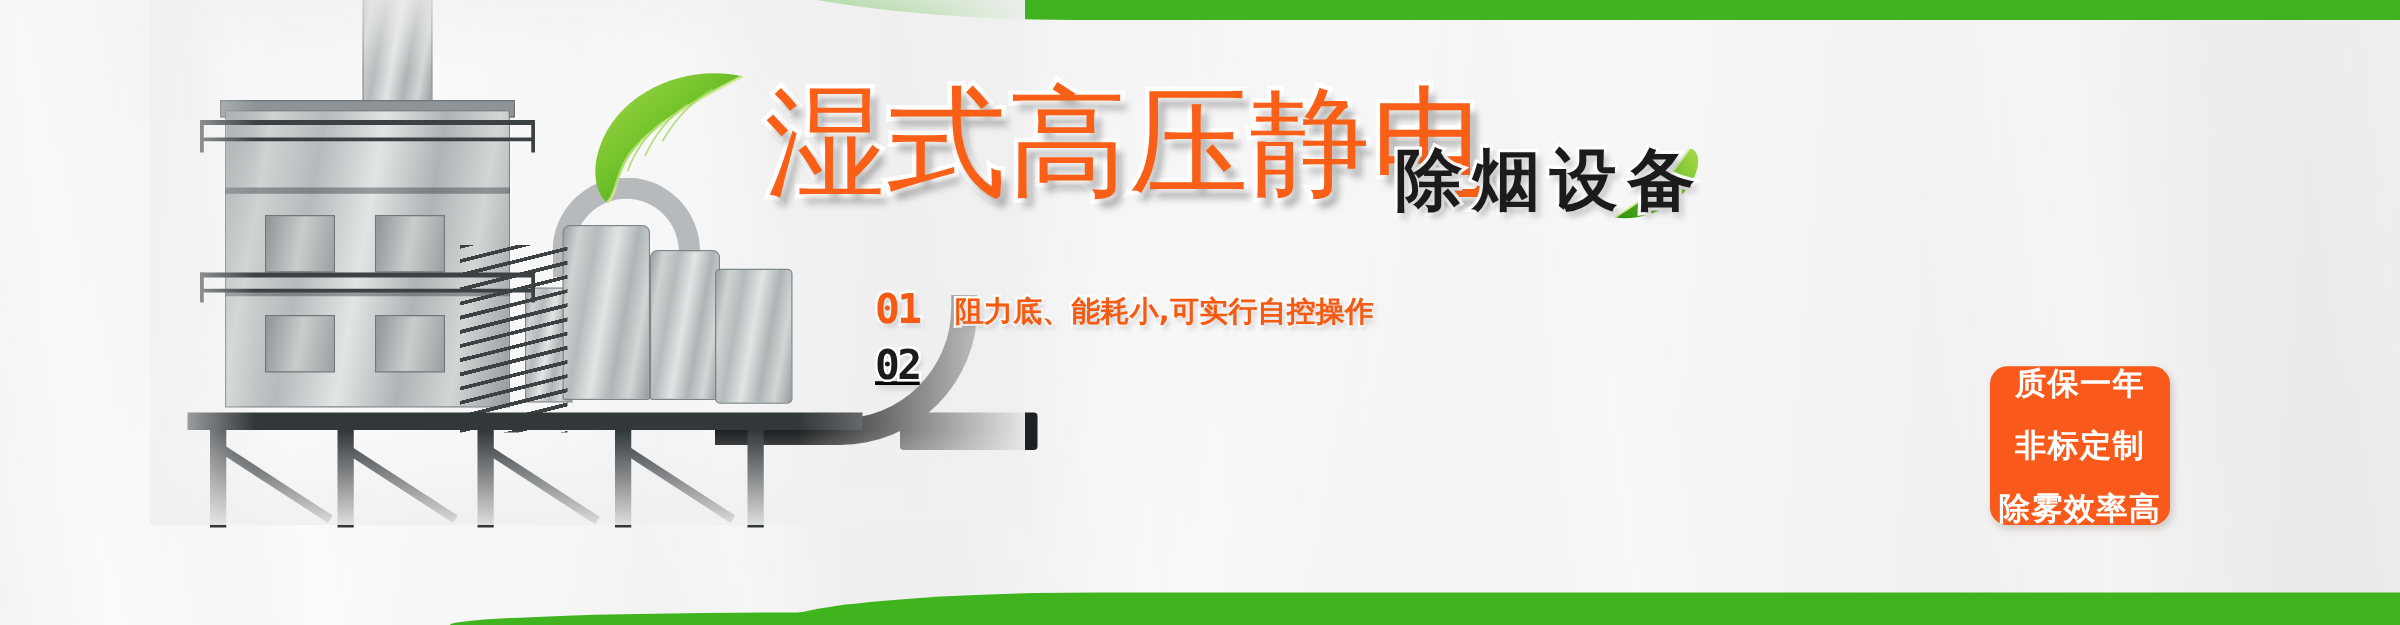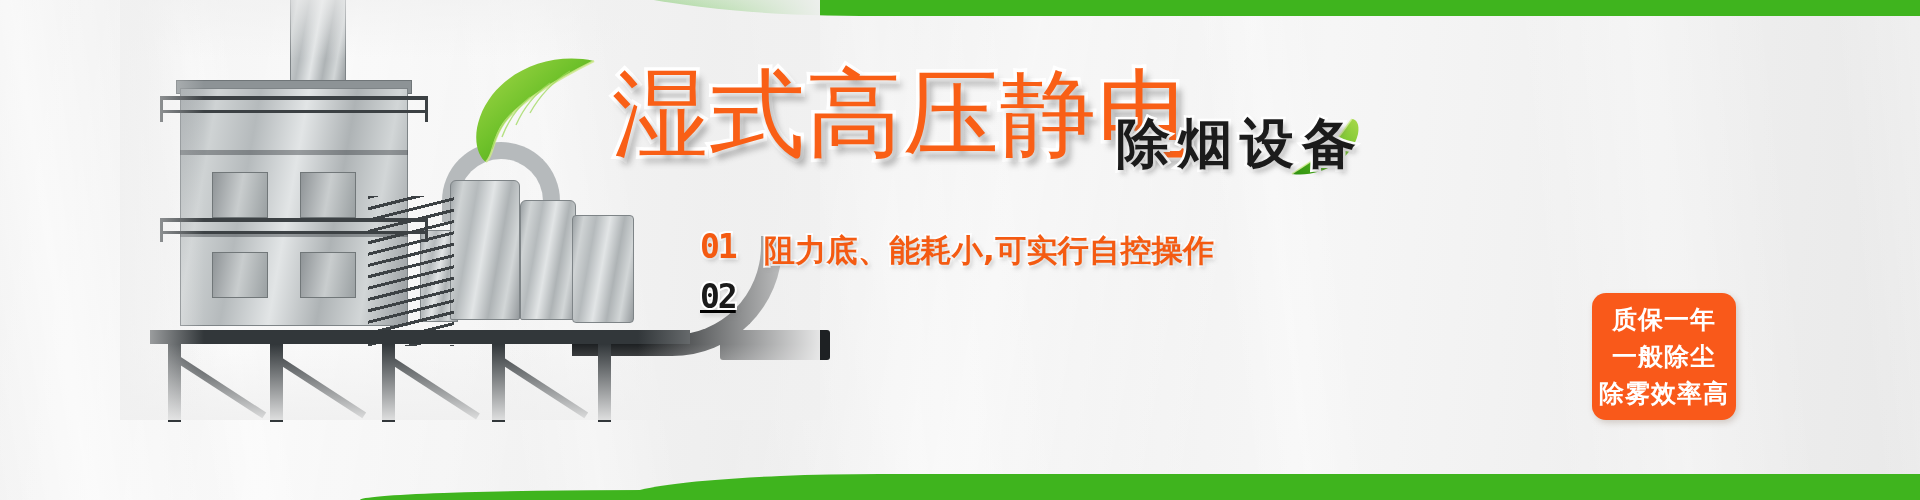--- a/index.html
+++ b/index.html
@@ -141,51 +141,51 @@
     font-family:"DejaVu Sans","Liberation Sans",sans-serif;
     -webkit-text-stroke:5px #ffffff;
     paint-order:stroke fill;
     text-shadow:3px 4px 5px rgba(110,110,110,.4);
     white-space:nowrap;
     padding-left:38px;
   }
 
   
   #features { position:absolute; left:700px; top:228px; width:880px; }
-  .frow { display:flex; align-items:flex-start; margin-bottom:2px; white-space:nowrap; }
+  .frow { display:flex; align-items:flex-end; margin-bottom:2px; white-space:nowrap; }
   .fnum {
     font-size:33px; font-weight:bold; letter-spacing:-2px;
     font-family:"DejaVu Sans Mono","Liberation Mono",monospace;
     width:64px; flex:0 0 64px;
     -webkit-text-stroke:4px #ffffff; paint-order:stroke fill;
     text-shadow:2px 3px 4px rgba(120,120,120,.35);
     line-height:1.18;
   }
   .ftext {
-    font-size:31px; font-weight:bold; letter-spacing:.3px;
+    font-size:23px; font-weight:bold; letter-spacing:.3px;
     font-family:"DejaVu Sans","Liberation Sans",sans-serif;
     -webkit-text-stroke:3.6px #ffffff; paint-order:stroke fill;
     text-shadow:2px 3px 4px rgba(120,120,120,.35);
     line-height:1.42;
   }
   .orange .fnum, .orange .ftext { color:#f45a11; }
   .black  .fnum, .black  .ftext { color:#1b1b1b; }
   .r1 { margin-bottom:6px; }
   .r2 { margin-bottom:6px;text-decoration:underline; }
   .r3 { margin-bottom:6px; }
 
   
   #badge {
     position:absolute; left:1592px; top:293px;
     width:144px; height:127px;
     background:#f9591a;
     border-radius:14px;
     display:flex; flex-direction:column;
     align-items:center; justify-content:center;
-    gap:7px;
+    gap:20px;
     box-shadow:2px 3px 6px rgba(120,90,70,.25);
   }
   #badge div {
     color:#ffffff; font-size:25px; font-weight:bold;
     letter-spacing:1px; line-height:1.2;
     font-family:"DejaVu Sans","Liberation Sans",sans-serif;
   }
 </style>
 </head>
 <body>
@@ -294,17 +294,17 @@
     <div class="frow black r2">
       <div class="fnum">02</div>
     </div>
 
 
 
   </div>
 
   <div id="badge">
     <div>质保一年</div>
-    <div>一般除尘</div>
+    <div>非标定制</div>
     <div>除雾效率高</div>
   </div>
 
 </div>
 
 </body></html>

